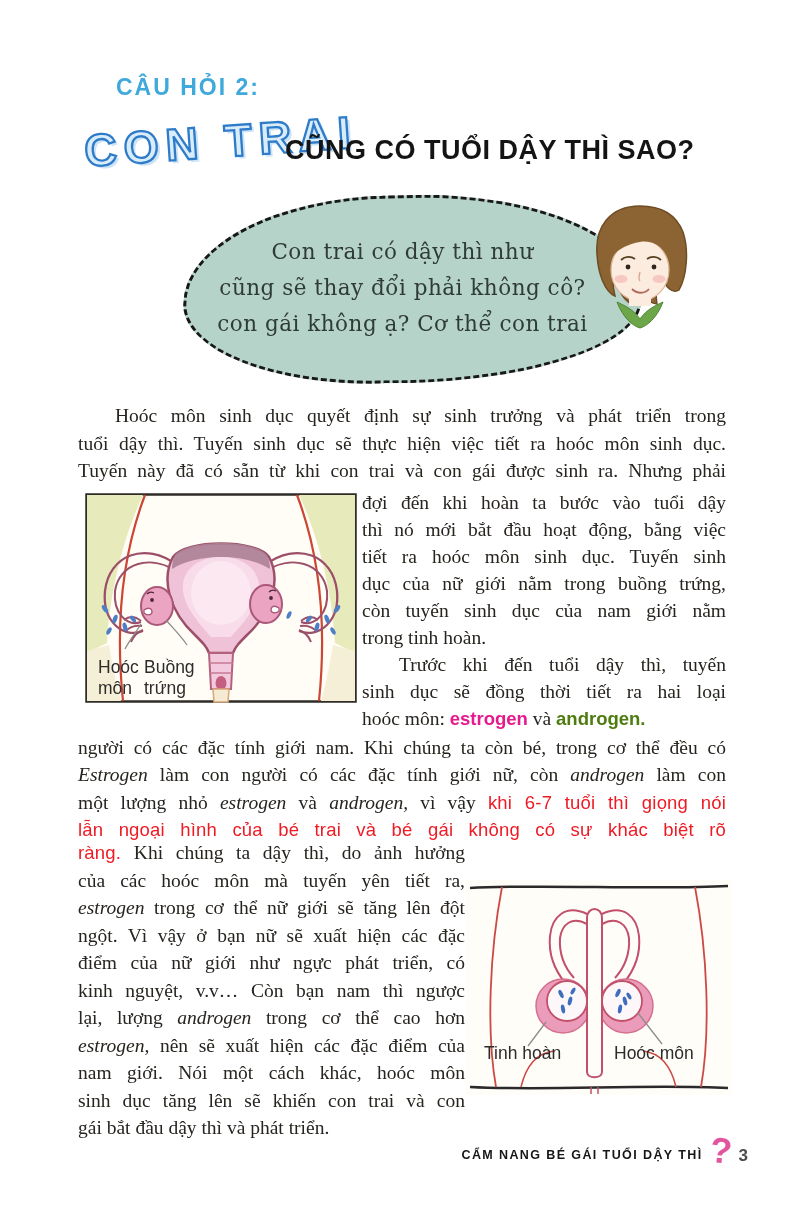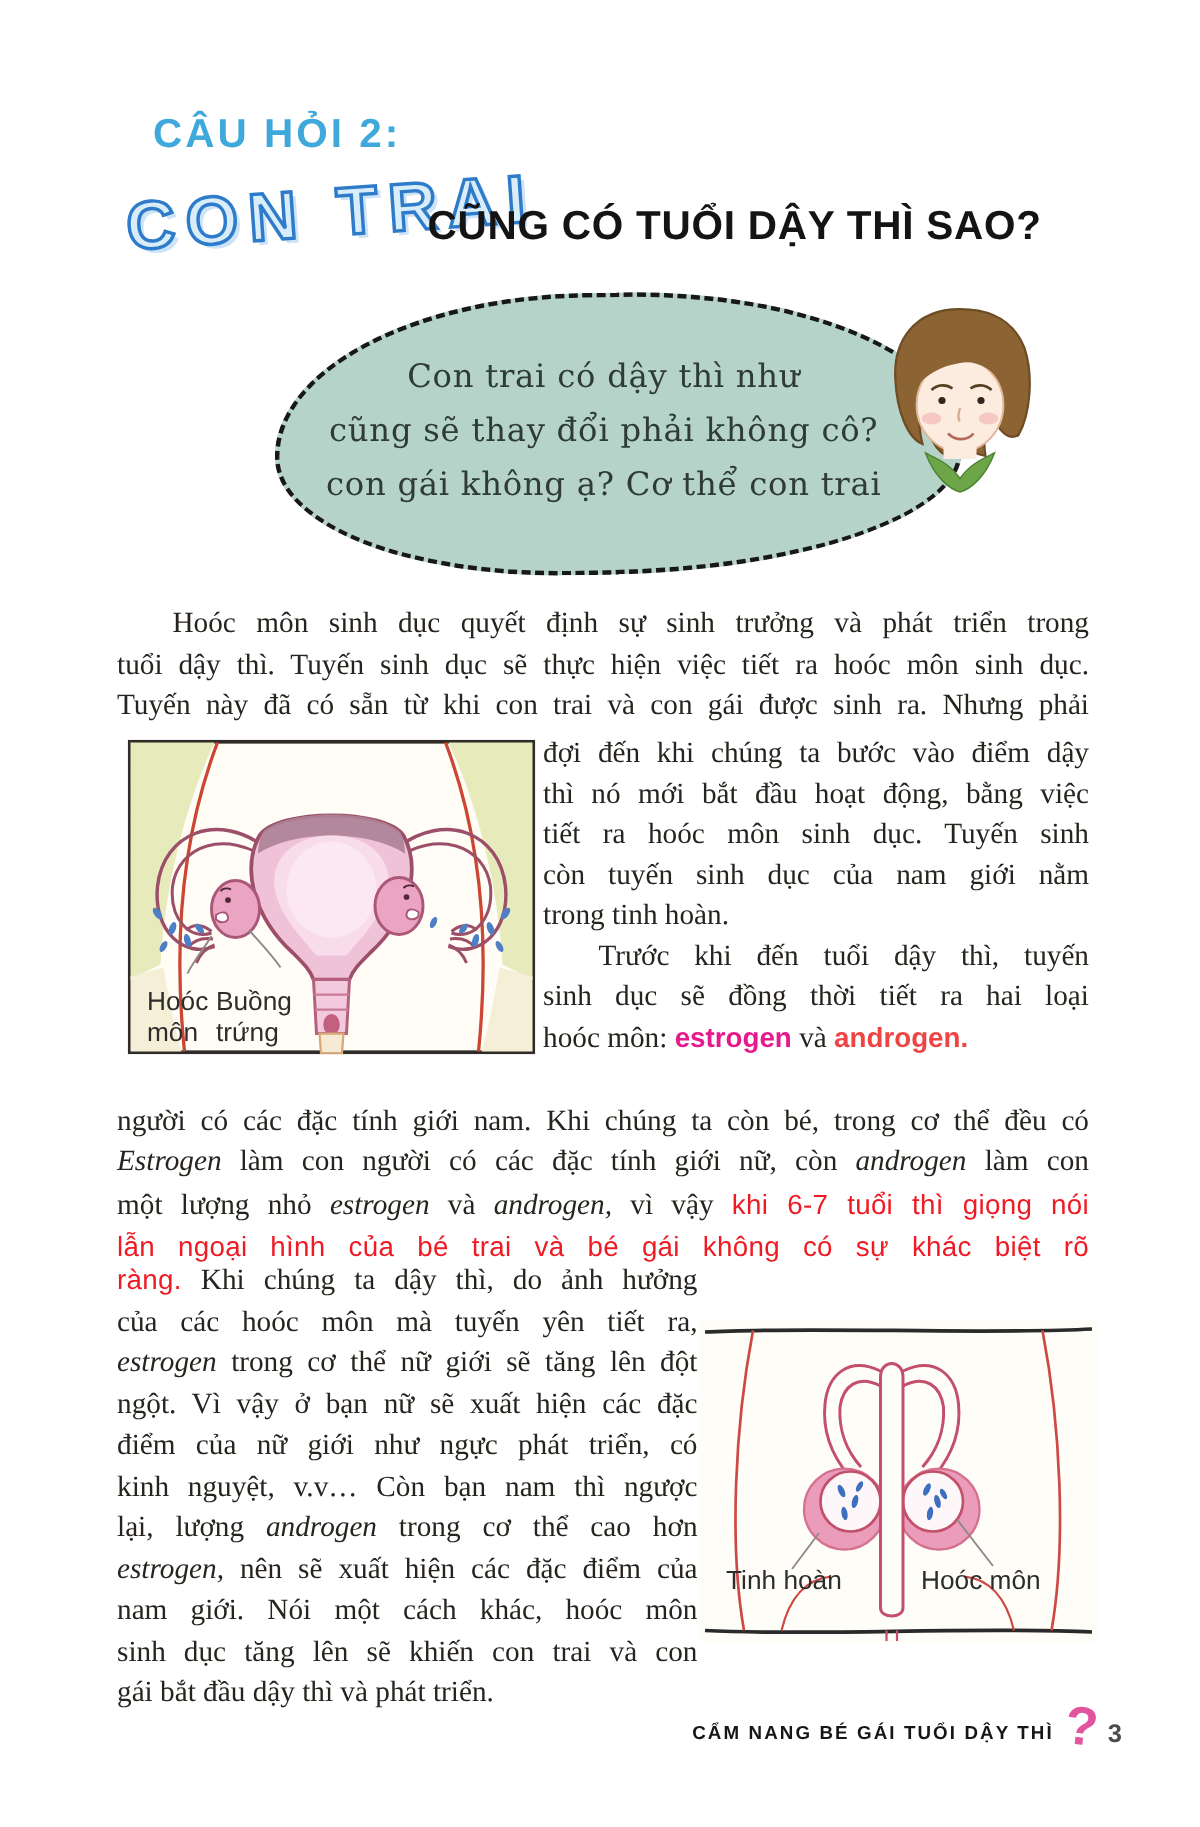--- a/index.html
+++ b/index.html
@@ -1,22 +1,22 @@
 <!DOCTYPE html>
 <html><head>
 <meta charset="utf-8">
 <style>
   html,body{margin:0;padding:0;background:#e8e8e8;}
   .page{position:relative;width:800px;height:1218px;background:#ffffff;overflow:hidden;
         font-family:"Liberation Serif",serif;color:#27241f;}
   .abs{position:absolute;}
 
   
-  .q-label{left:102px;top:74px;font-family:"Liberation Sans",sans-serif;font-weight:800;
-           font-size:27px;letter-spacing:2px;color:#3fa9dc;}
+  .q-label{left:116px;top:74px;font-family:"Liberation Sans",sans-serif;font-weight:800;
+           font-size:23px;letter-spacing:2px;color:#3fa9dc;}
   .bubble-word{left:84px;top:116px;font-family:"Liberation Sans",sans-serif;font-weight:800;
                font-size:45px;letter-spacing:7px;color:#d9ecfa;
                -webkit-text-stroke:2.3px #2e7cc9;transform:rotate(-4deg);
                text-shadow:3px 3px 0 rgba(130,185,235,.4);}
   .title-rest{left:285px;top:135px;font-family:"Liberation Sans",sans-serif;font-weight:800;
               font-size:27px;letter-spacing:.5px;color:#141414;}
 
   
   .speech-bubble{left:183px;top:195px;width:452px;height:182px;background:#b5d3c9;
                  border:3.5px dashed #181818;
@@ -35,21 +35,21 @@
   .para1 .bl{line-height:27.6px;}
   .col-right{left:362px;top:489px;width:364px;}
   .col-right .bl{line-height:27px;}
   .para3{left:78px;top:734px;width:648px;}
   .para3 .bl{line-height:27.3px;}
   .col-left{left:78px;top:839px;width:387px;}
   .col-left .bl{line-height:27.5px;}
 
   .it{font-style:italic;}
   .w-est{font-family:"Liberation Sans",sans-serif;font-weight:800;font-size:18.5px;color:#e6198d;}
-  .w-and{font-family:"Liberation Sans",sans-serif;font-weight:800;font-size:18.5px;color:#ef4444;}
+  .w-and{font-family:"Liberation Sans",sans-serif;font-weight:800;font-size:18.5px;color:#4d7c0f;}
   .w-red{font-family:"Liberation Sans",sans-serif;font-weight:400;font-size:18.5px;color:#ee1b24;letter-spacing:.2px;}
 
   
   .illus1{left:85px;top:493px;}
   .illus2{left:466px;top:880px;}
   .il-label{font-family:"Liberation Sans",sans-serif;font-size:17.5px;line-height:21px;
             color:#2c2c2c;text-align:left;}
 
   
   .footer{right:52px;top:1133px;display:flex;align-items:center;gap:7px;}
@@ -145,23 +145,24 @@
       <ellipse cx="224" cy="126" rx="2" ry="4" transform="rotate(40 224 126)"></ellipse>
       <ellipse cx="204" cy="122" rx="2" ry="4" transform="rotate(25 204 122)"></ellipse>
     </g>
     <path d="M40,156 C45,146 52,138 56,131" stroke="#8b8b8b" stroke-width="1.3" fill="none"></path>
     <path d="M102,152 C96,143 87,134 81,127" stroke="#8b8b8b" stroke-width="1.3" fill="none"></path>
   </svg>
   <div class="abs il-label" style="left:98px;top:657px;width:52px;">Hoóc môn</div>
   <div class="abs il-label" style="left:144px;top:657px;width:58px;">Buồng trứng</div>
 
   <div class="abs col-right">
-    <div class="bl">đợi đến khi chúng ta bước vào điểm dậy</div>
+    <div class="bl">đợi đến khi hoàn ta bước vào tuổi dậy</div>
     <div class="bl">thì nó mới bắt đầu hoạt động, bằng việc</div>
     <div class="bl">tiết ra hoóc môn sinh dục. Tuyến sinh</div>
+    <div class="bl">dục của nữ giới nằm trong buồng trứng,</div>
     <div class="bl">còn tuyến sinh dục của nam giới nằm</div>
     <div class="bl noj">trong tinh hoàn.</div>
     <div class="bl indent">Trước khi đến tuổi dậy thì, tuyến</div>
     <div class="bl">sinh dục sẽ đồng thời tiết ra hai loại</div>
     <div class="bl noj"><span>hoóc môn: </span><span class="w-est">estrogen</span><span> và </span><span class="w-and">androgen.</span></div>
   </div>
 
   <div class="abs para3">
     <div class="bl">người có các đặc tính giới nam. Khi chúng ta còn bé, trong cơ thể đều có</div>
     <div class="bl"><span class="it">Estrogen</span><span> làm con người có các đặc tính giới nữ, còn </span><span class="it">androgen</span><span> làm con</span></div>

